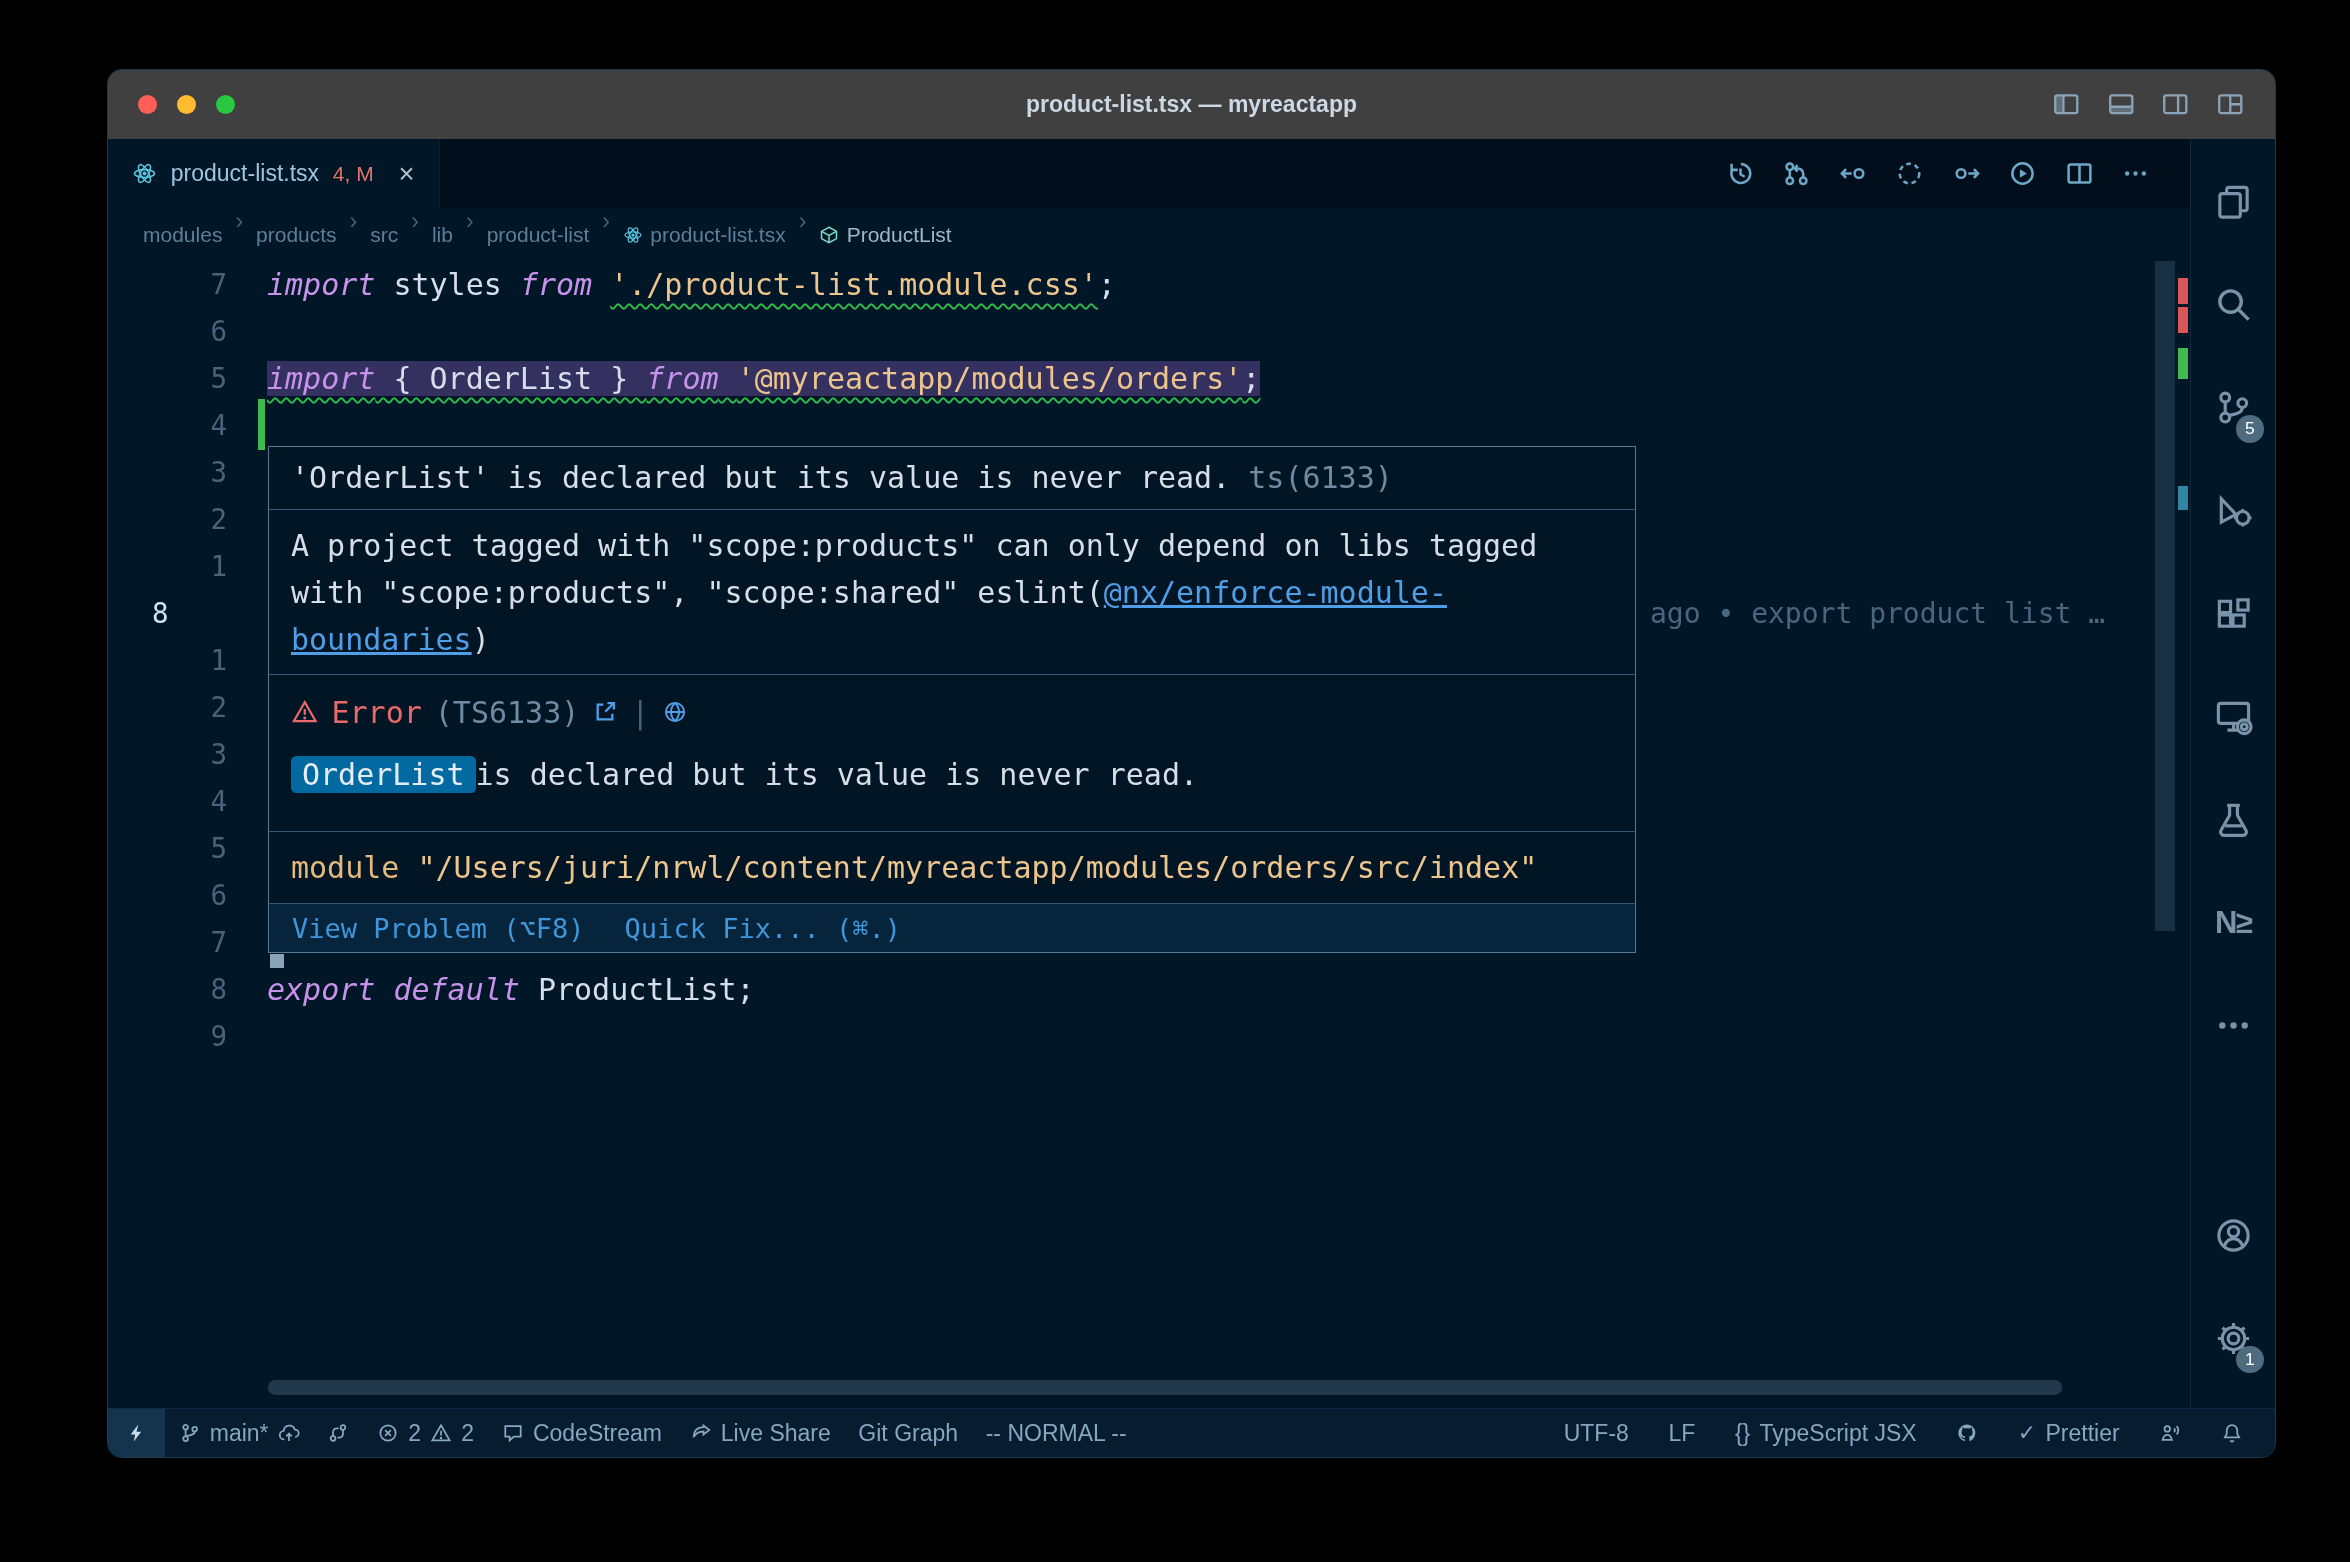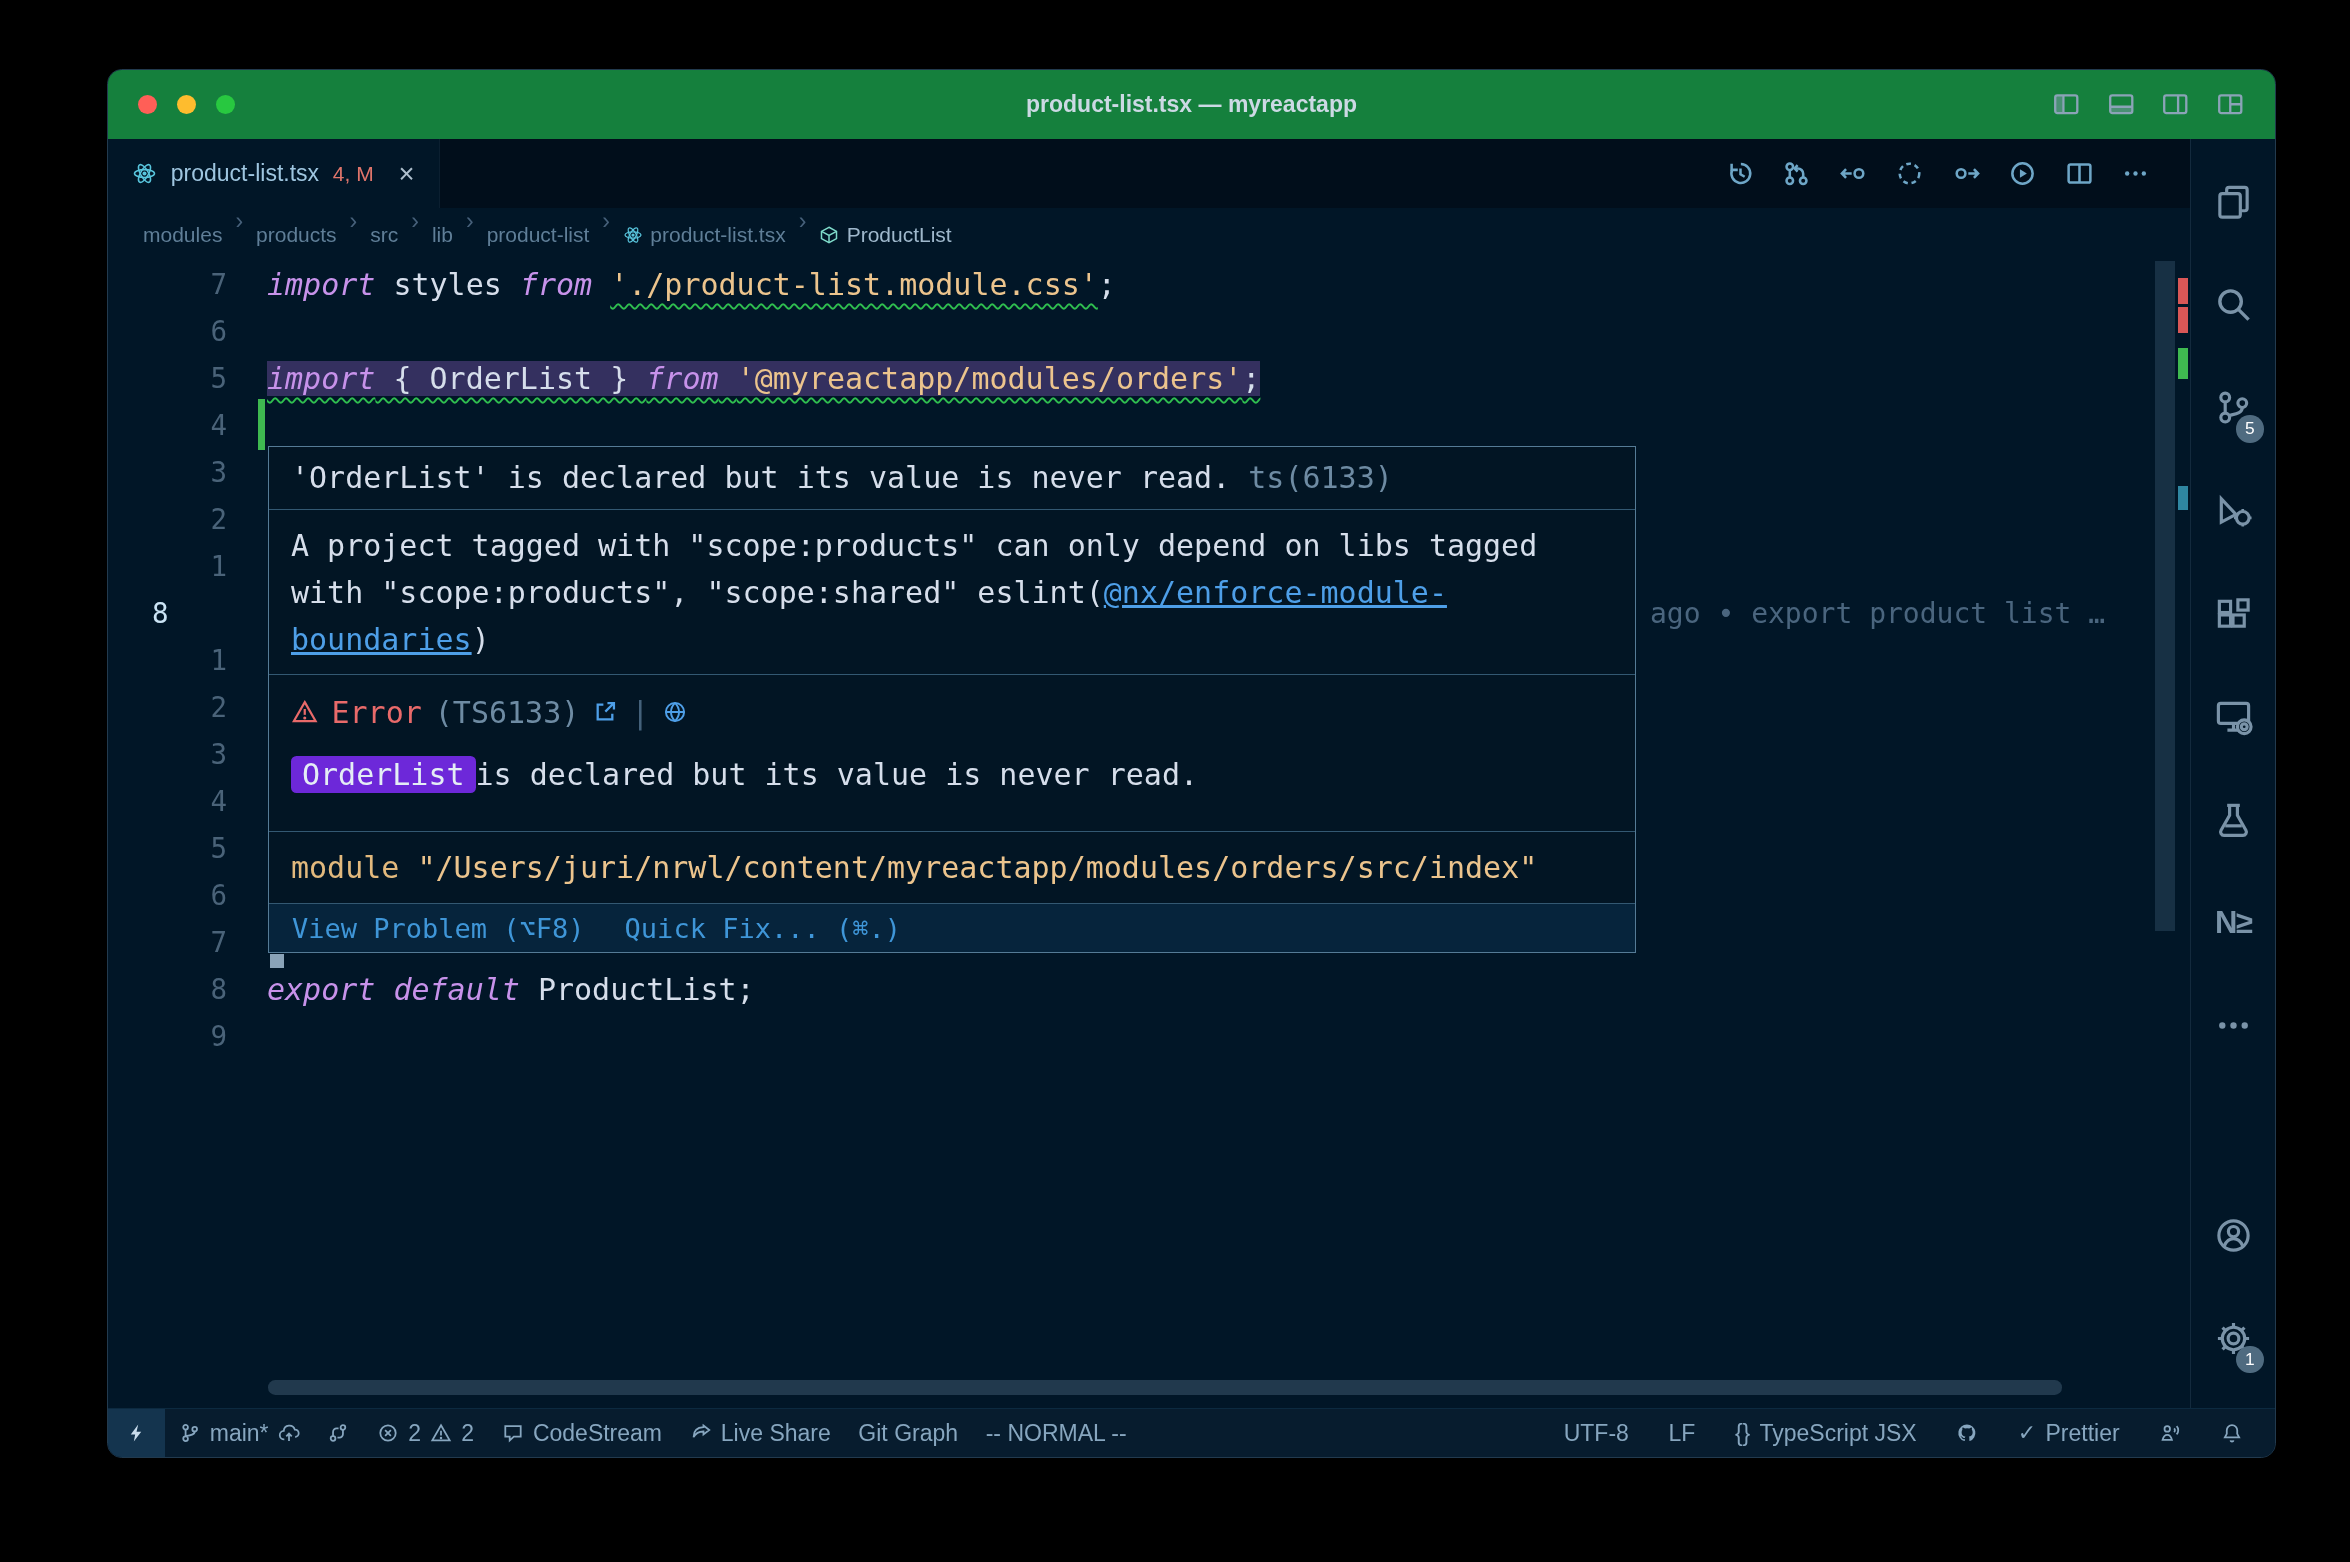--- a/index.html
+++ b/index.html
@@ -9,21 +9,21 @@
     font-family:"Liberation Sans","DejaVu Sans",sans-serif;
     position:relative; overflow:hidden;
   }
   .window {
     position:absolute; left:107px; top:69px; width:2169px; height:1389px;
     background:#011627; border:0.9px solid #223a4e; border-radius:14.7px;
     overflow:hidden; display:flex; flex-direction:column;
     box-shadow:0 37px 110px rgba(0,0,0,.75);
   }
   
-  .titlebar { height:69px; background:#15803d; display:flex; align-items:center; position:relative; flex:0 0 auto; }
+  .titlebar { height:69px; background:#404040; display:flex; align-items:center; position:relative; flex:0 0 auto; }
   .traffic { display:flex; gap:20px; padding-left:30px; z-index:2; }
   .tl { width:19px; height:19px; border-radius:50%; }
   .tl.close { background:#ff5f57; } .tl.min { background:#febc2e; } .tl.zoom { background:#28c840; }
   .wtitle { position:absolute; left:0; right:0; text-align:center; font-size:23px; font-weight:700; color:#ccd9e4; }
   .tb-icons { margin-left:auto; display:flex; gap:26px; padding-right:31px; color:#8ba3b7; z-index:2; }
   .tb-icons svg { width:28.5px; height:28.5px; display:block; }
   
   .main { flex:1; display:flex; min-height:0; }
   .editor-col { flex:1; display:flex; flex-direction:column; min-width:0; background:#011627; }
   
@@ -71,21 +71,21 @@
   .h-s2 { height:165px; padding:12px 22px; line-height:47px; border-top:1.8px solid #335872; overflow-wrap:break-word; }
   .h-link { color:#4e9fe8; text-decoration:underline; cursor:pointer; }
   .h-s3 { height:157px; padding:13px 22px; border-top:1.8px solid #335872; }
   .h-errrow { display:flex; align-items:center; gap:13px; height:48px; }
   .h-warn { color:#e96a6a; display:flex; } .h-warn svg { width:27.5px; height:27.5px; }
   .h-errlabel { color:#e96a6a; }
   .h-errcode { color:#6e8ba3; }
   .h-ico { color:#4e9fe8; display:flex; } .h-ico svg { width:26px; height:26px; }
   .h-div { color:#44617a; }
   .h-chiprow { margin-top:20px; display:flex; align-items:center; }
-  .chip { background:#6d28d9; border-radius:5.5px; padding:0.9px 11px; color:#e4edf5; }
+  .chip { background:#0369a1; border-radius:5.5px; padding:0.9px 11px; color:#e4edf5; }
   .h-s4 { height:72px; padding:12px 22px; line-height:47px; border-top:1.8px solid #335872; white-space:nowrap; }
   .h-mod { color:#e2b97d; } .h-path { color:#ecc48d; }
   .h-footer { flex:1; border-top:1.8px solid #335872; background:#06243c; display:flex; align-items:center; gap:40px; padding:0 23px; font-size:27px; color:#3f96d8; }
   .h-action { cursor:pointer; }
   .hover-grip { position:absolute; left:162px; top:693px; width:13.8px; height:13.8px; background:#8aa3b8; z-index:6; }
   
   .activitybar { width:85px; border-left:0.9px solid rgba(128,160,185,.15); display:flex; flex-direction:column; align-items:center; padding:11px 0 18.4px; background:#011627; flex:0 0 auto; }
   .ab-item { position:relative; width:85px; height:103px; display:flex; align-items:center; justify-content:center; color:#7a93a8; }
   .ab-item svg { width:39px; height:39px; display:block; }
   .ab-spacer { flex:1; }

